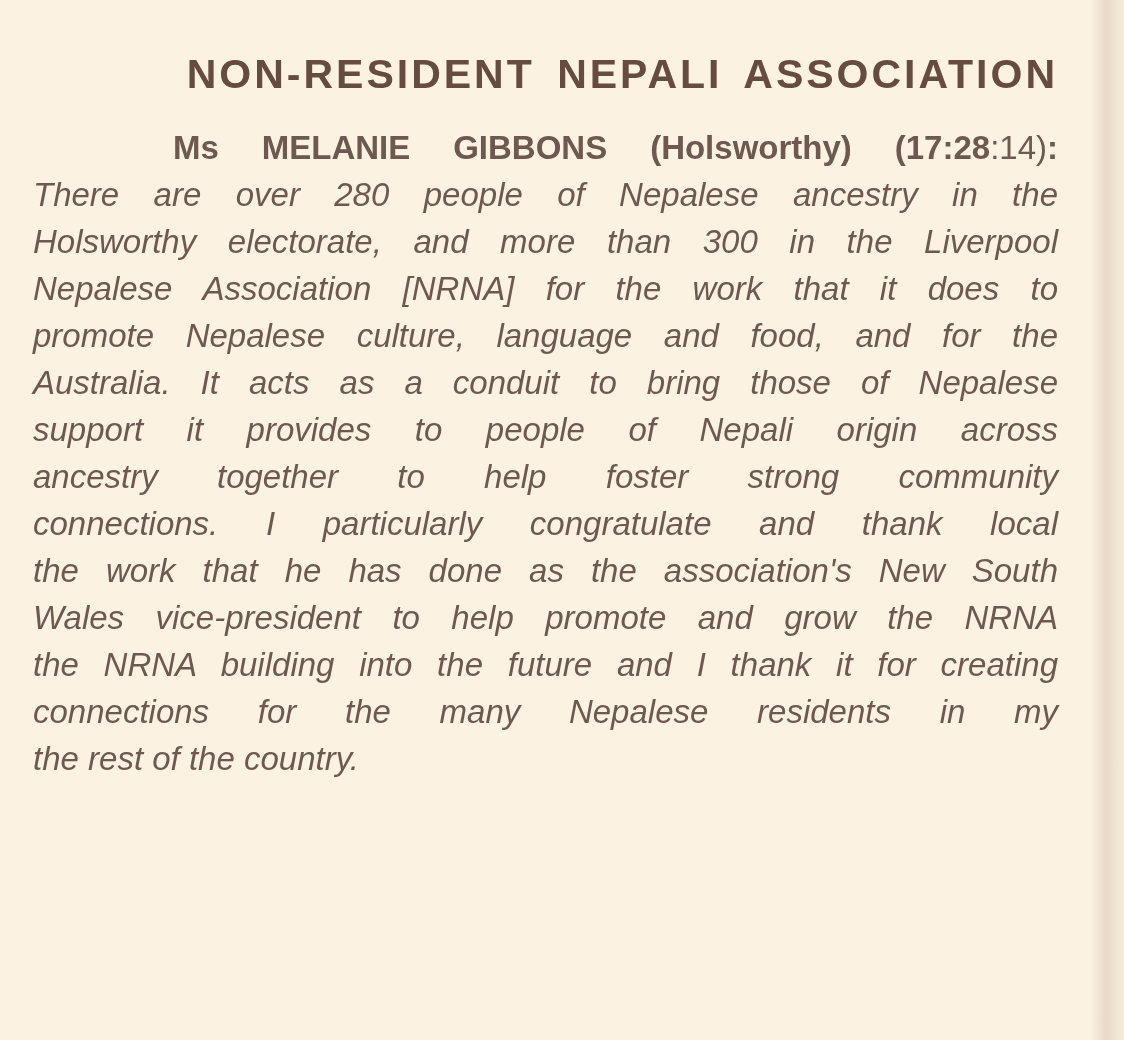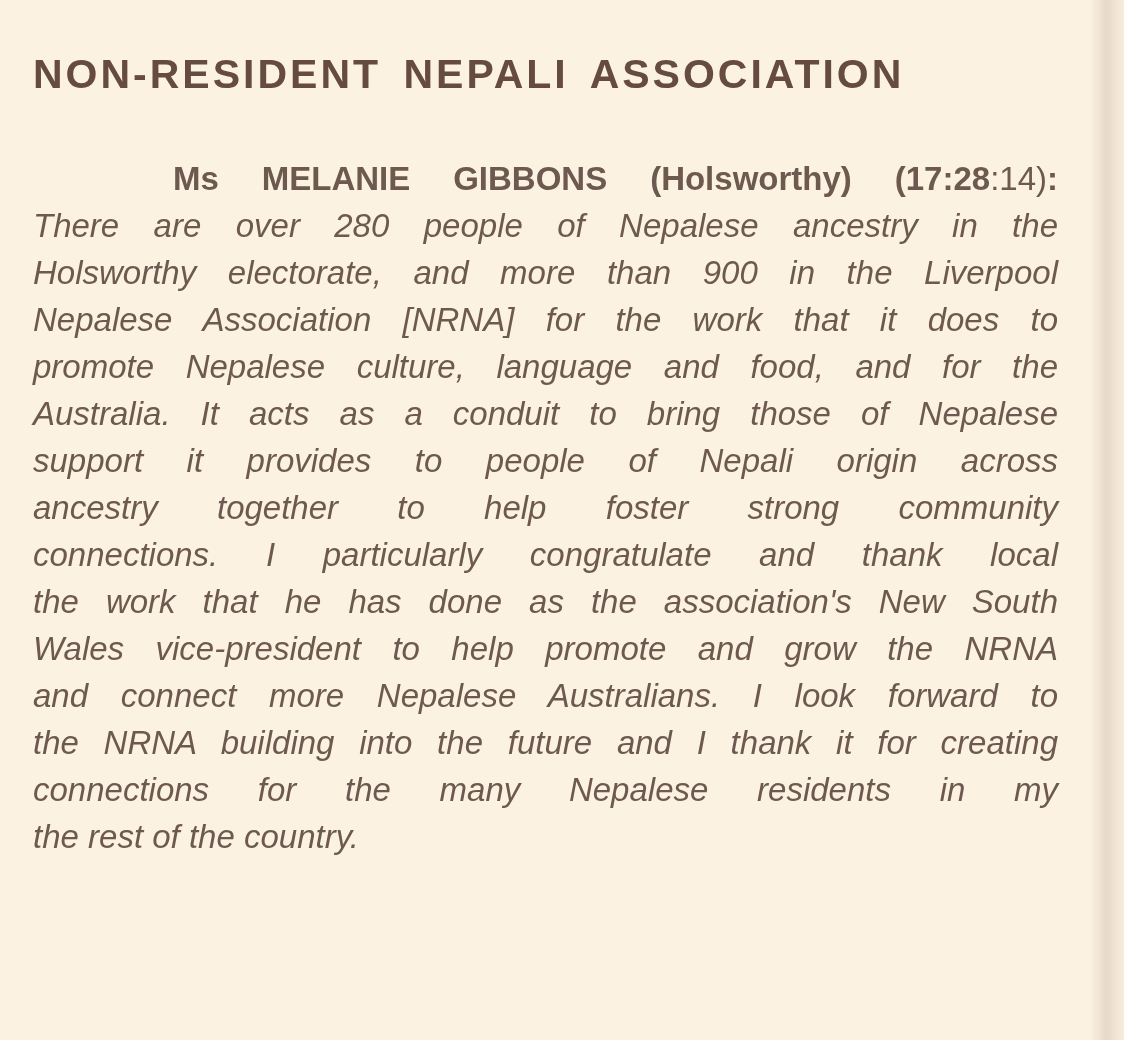--- a/index.html
+++ b/index.html
@@ -27,30 +27,30 @@
     font-family: "Liberation Sans", "DejaVu Sans", sans-serif;
     color: var(--text);
   }
   .page {
     width: 1124px;
     height: 1040px;
     padding: 0 66px 0 33px;
   }
   .title {
     margin-top: 52px;
-    text-align: left;
+    text-align: right;
     font-size: 41px;
     line-height: 1.08;
     font-weight: bold;
     letter-spacing: 3px;
     word-spacing: 8px;
     color: var(--title);
   }
   .speech {
-    margin-top: 59px;
+    margin-top: 28px;
     font-size: 33px;
     line-height: 47px;
     color: var(--text);
   }
   .speaker-line {
     text-indent: 140px;
     text-align: justify;
     text-align-last: justify;
     white-space: nowrap;
   }
@@ -71,30 +71,29 @@
 <div class="page">
 
   <h1 class="title">NON-RESIDENT NEPALI ASSOCIATION</h1>
 
   <div class="speech">
 
     <div class="speaker-line"><span class="bold">Ms MELANIE GIBBONS (Holsworthy) (17:28</span><span class="regular">:14)</span><span class="bold">:</span></div>
 
     <div class="lines">
         <div class="line">There are over 280 people of Nepalese ancestry in the</div>
-        <div class="line">Holsworthy electorate, and more than 900 in the Liverpool</div>
+        <div class="line">Holsworthy electorate, and more than 300 in the Liverpool</div>
         <div class="line">Nepalese Association [NRNA] for the work that it does to</div>
         <div class="line">promote Nepalese culture, language and food, and for the</div>
         <div class="line">Australia. It acts as a conduit to bring those of Nepalese</div>
         <div class="line">support it provides to people of Nepali origin across</div>
         <div class="line">ancestry together to help foster strong community</div>
         <div class="line">connections. I particularly congratulate and thank local</div>
         <div class="line">the work that he has done as the association's New South</div>
         <div class="line">Wales vice-president to help promote and grow the NRNA</div>
-        <div class="line">and connect more Nepalese Australians. I look forward to</div>
         <div class="line">the NRNA building into the future and I thank it for creating</div>
         <div class="line">connections for the many Nepalese residents in my</div>
         <div class="line">the rest of the country.</div>
       </div>
 
   </div>
 
 </div>
 
 </body></html>

